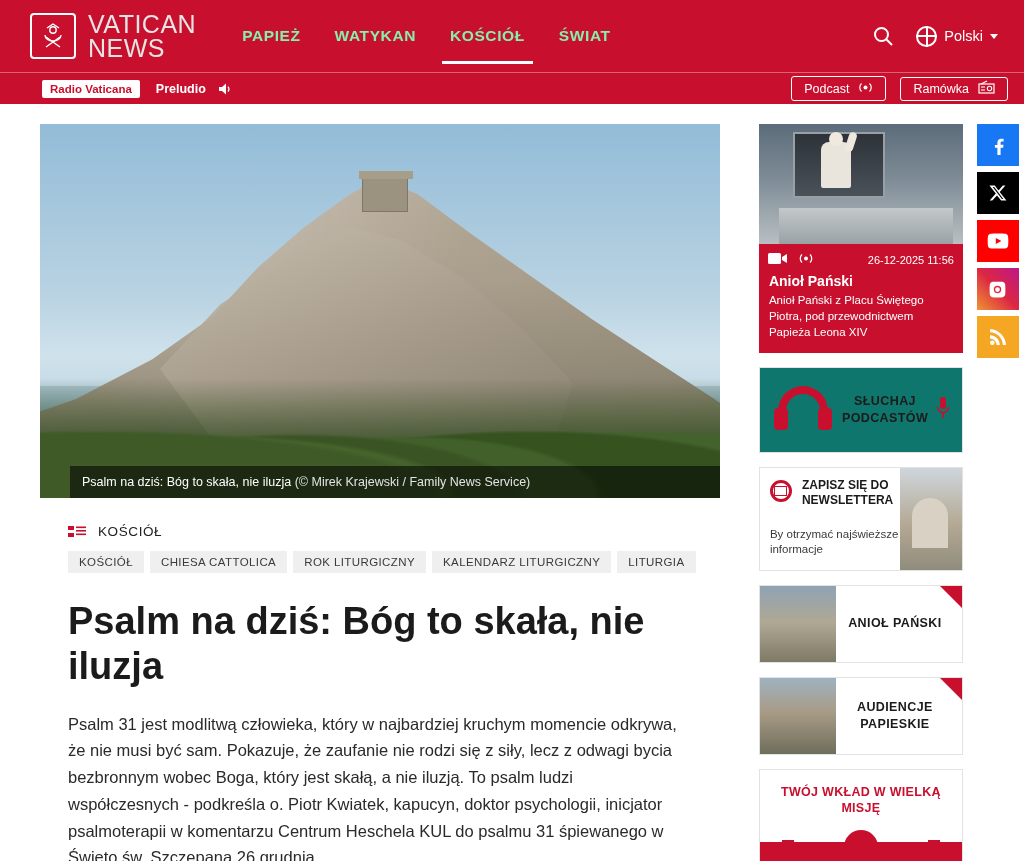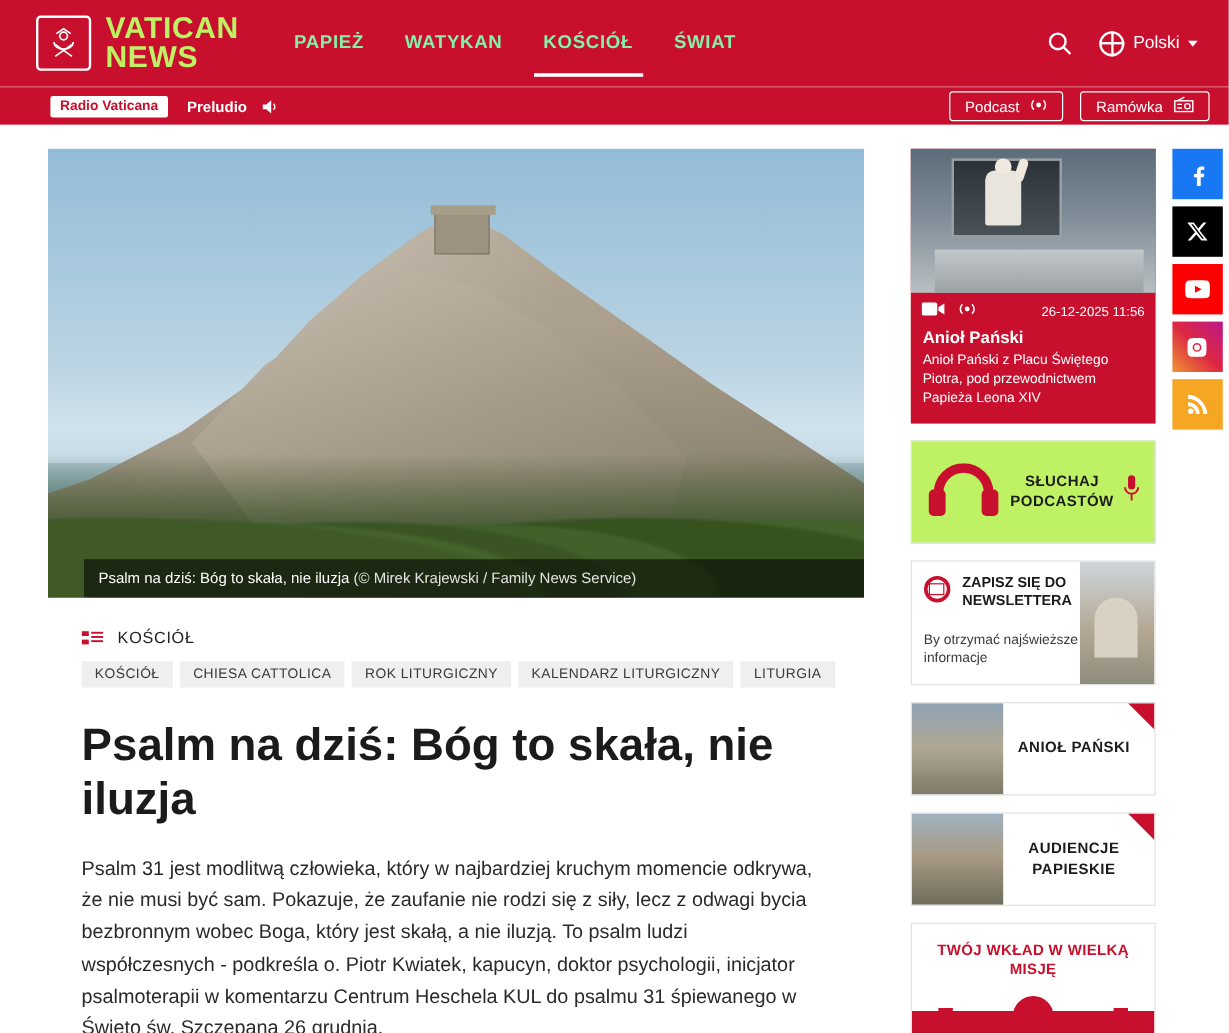--- a/index.html
+++ b/index.html
@@ -31,23 +31,23 @@
     width: 46px; height: 46px;
     border: 2px solid #ffffff;
     border-radius: 4px;
     display: flex; align-items: center; justify-content: center;
     color: #ffffff;
     position: relative;
     flex: 0 0 auto;
   }
   .crest svg { display:block; }
   .brand-text {
-    color: #bef264;
+    color: #e5e5e5;
     line-height: 0.98;
-    font-weight: bold;
+    font-weight: normal;
     letter-spacing: .5px;
   }
   .brand-text .l1 { font-size: 25px; display:block; }
   .brand-text .l2 { font-size: 25px; display:block; }
 
   .nav {
     display: flex;
     align-items: center;
     gap: 34px;
     height: 100%;
@@ -118,21 +118,21 @@
     cursor: pointer;
   }
   .preludio {
     color: #ffffff;
     font-size: 12.5px;
     font-weight: bold;
     margin-left: 16px;
     cursor: pointer;
   }
   .speaker { margin-left: 12px; color:#fff; cursor:pointer; display:flex; }
-  .subbar-right { margin-left: auto; display: flex; gap: 14px; }
+  .subbar-right { margin-left: auto; display: flex; gap: 14px; align-items: center; }
   .sub-btn {
     border: 1px solid #ffffff;
     color: #ffffff;
     font-size: 12.5px;
     padding: 2.5px 12px;
     border-radius: 3px;
     display: flex; align-items: center; gap: 9px;
     cursor: pointer;
     background: transparent;
   }
@@ -286,21 +286,21 @@
     display: flex; align-items: center; gap: 8px;
     padding: 7px 9px 4px 9px;
     color: #ffffff;
   }
   .video-meta .date { margin-left:auto; font-size: 11px; text-align: center; }
   .video-text { padding: 0 10px 12px 10px; color: #ffffff; }
   .video-title { font-size: 14px; font-weight: bold; margin-bottom: 4px; }
   .video-desc { font-size: 11.5px; line-height: 1.38; }
 
   .podcast-card {
-    background:#bef264; border:1px solid #e2e2e2;
+    background:#0f766e; border:1px solid #e2e2e2;
     height: 86px; display:flex; align-items:center; padding: 0 12px; gap: 8px;
   }
   .headphones { width: 62px; height: 56px; position: relative; flex: 0 0 auto; }
   .headphones .band {
     position:absolute; left:6px; top:4px; width:50px; height:26px;
     border:8px solid #c8102e; border-bottom:none;
     border-radius: 26px 26px 0 0;
   }
   .headphones .earL, .headphones .earR {
     position:absolute; top:26px; width:14px; height:22px; background:#c8102e; border-radius:4px;

